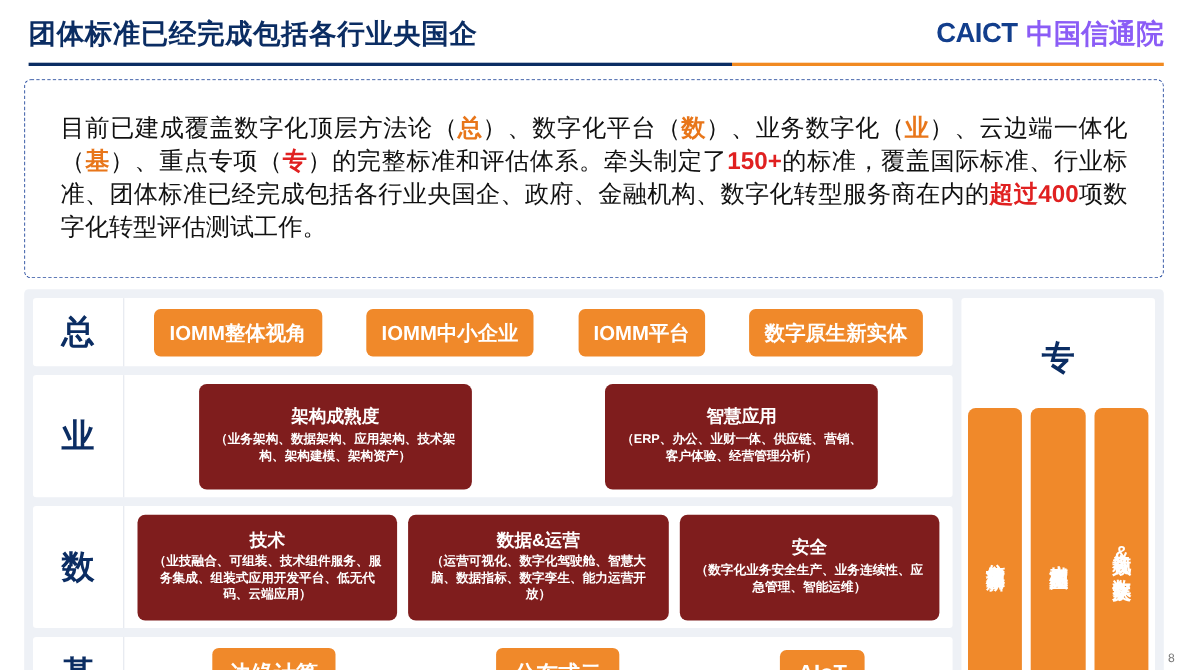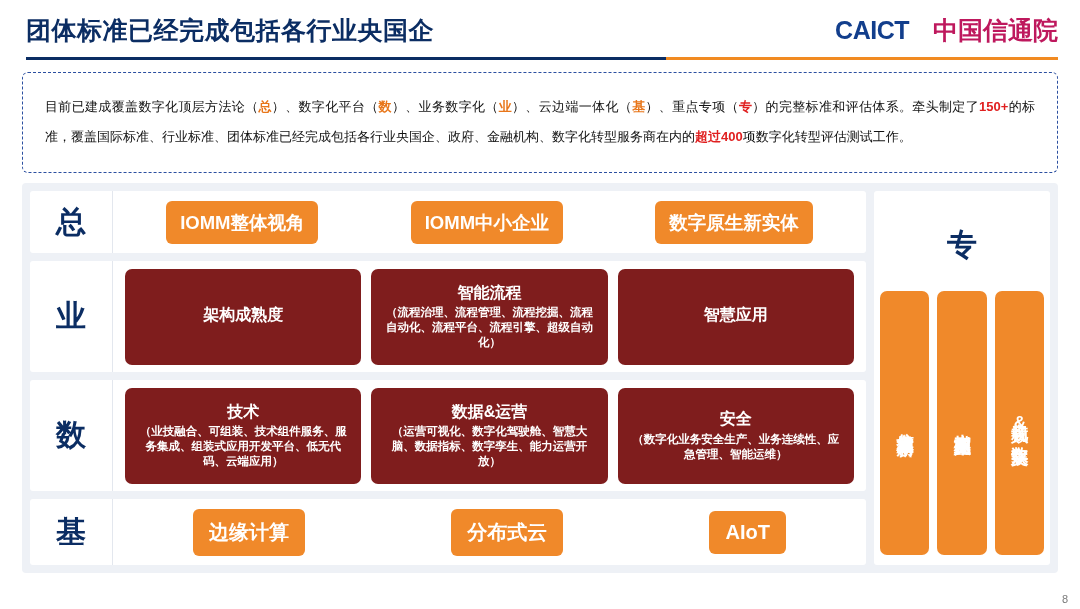--- a/index.html
+++ b/index.html
@@ -36,55 +36,55 @@
   .header-title {
     font-size: 25px;
     font-weight: bold;
     color: #0b2d63;
     letter-spacing: 0.5px;
     white-space: nowrap;
   }
   .header-logo {
     display: flex;
     align-items: center;
-    gap: 24px;
+    gap: 8px;
     white-space: nowrap;
   }
   .logo-caict {
     font-size: 25px;
     font-weight: bold;
     color: #123e8c;
     letter-spacing: -0.5px;
   }
   .logo-cn {
     font-size: 25px;
     font-weight: bold;
-    color: #be185d;
+    color: #8b5cf6;
   }
   .header-rule {
     position: absolute;
     left: 26px;
     right: 22px;
     bottom: 0;
     height: 3px;
     background: linear-gradient(to right, #0b2d63 0%, #0b2d63 62%, #f18a21 62%, #f18a21 100%);
   }
 
   
   .intro {
     margin: 12px 22px 0 22px;
     border: 1.6px dashed #2b4fa0;
     border-radius: 6px;
     padding: 11px 14px 12px 14px;
     box-sizing: border-box;
     background: #ffffff;
   }
   .intro p {
-    margin: 8px;
-    font-size: 13px;
+    margin: 18px;
+    font-size: 22px;
     line-height: 30px;
     color: #111111;
     text-align: justify;
     font-weight: 500;
   }
   .hl-orange { color: #e8761a; font-weight: bold; }
   .hl-red { color: #e02020; font-weight: bold; }
 
   
   .matrix {
@@ -258,36 +258,35 @@
 
   <div class="matrix">
 
     <div class="matrix-left">
 
       <div class="row row-zong">
         <div class="row-label">总</div>
         <div class="row-body">
           <div class="chip">IOMM整体视角</div>
           <div class="chip">IOMM中小企业</div>
+          <div class="chip">IOMM平台</div>
           <div class="chip">数字原生新实体</div>
         </div>
       </div>
 
       <div class="row row-ye">
         <div class="row-label">业</div>
         <div class="row-body">
           <div class="card">
             <div class="card-title">架构成熟度</div>
-          </div>
-          <div class="card">
-            <div class="card-title">智能流程</div>
-            <div class="card-desc">（流程治理、流程管理、流程挖掘、流程自动化、流程平台、流程引擎、超级自动化）</div>
+            <div class="card-desc">（业务架构、数据架构、应用架构、技术架构、架构建模、架构资产）</div>
           </div>
           <div class="card">
             <div class="card-title">智慧应用</div>
+            <div class="card-desc">（ERP、办公、业财一体、供应链、营销、客户体验、经营管理分析）</div>
           </div>
         </div>
       </div>
 
       <div class="row row-shu">
         <div class="row-label">数</div>
         <div class="row-body">
           <div class="card">
             <div class="card-title">技术</div>
             <div class="card-desc">（业技融合、可组装、技术组件服务、服务集成、组装式应用开发平台、低无代码、云端应用）</div>

